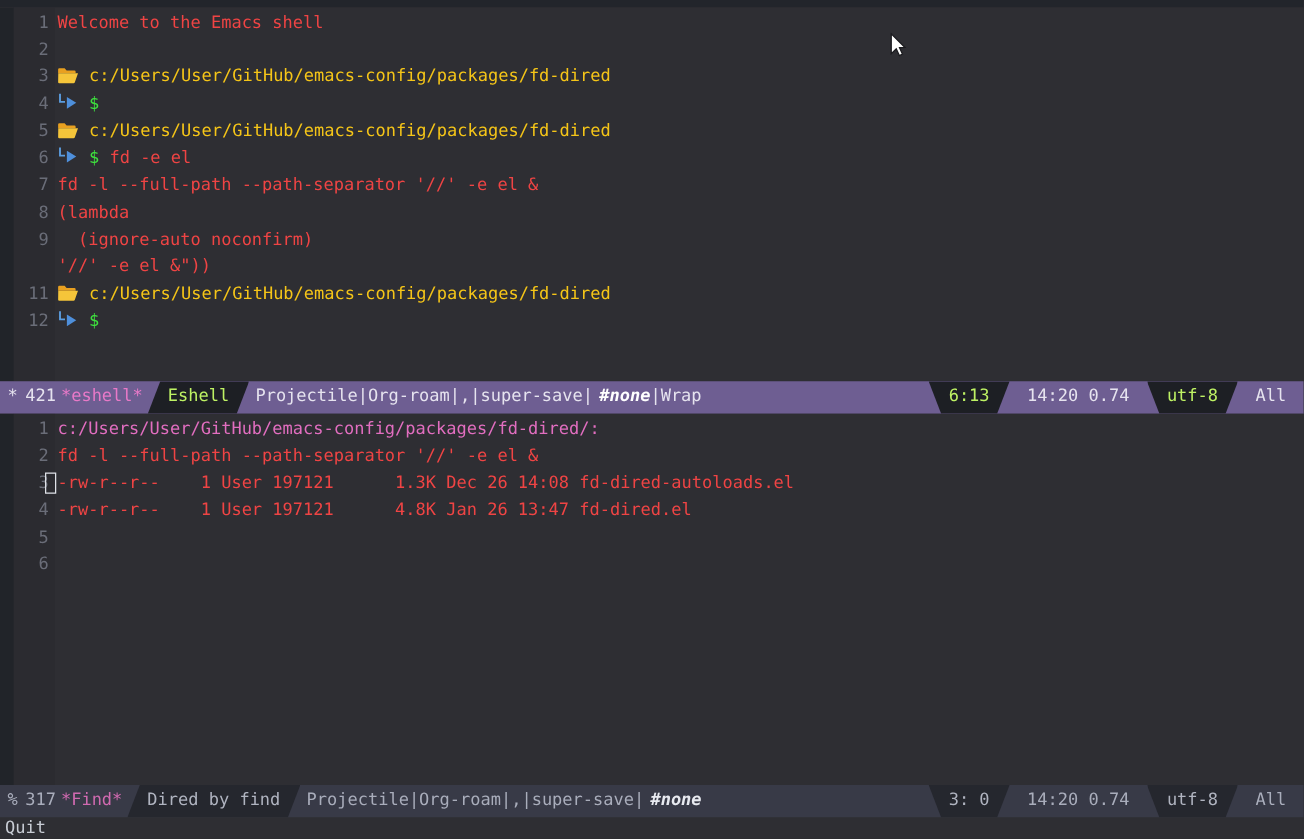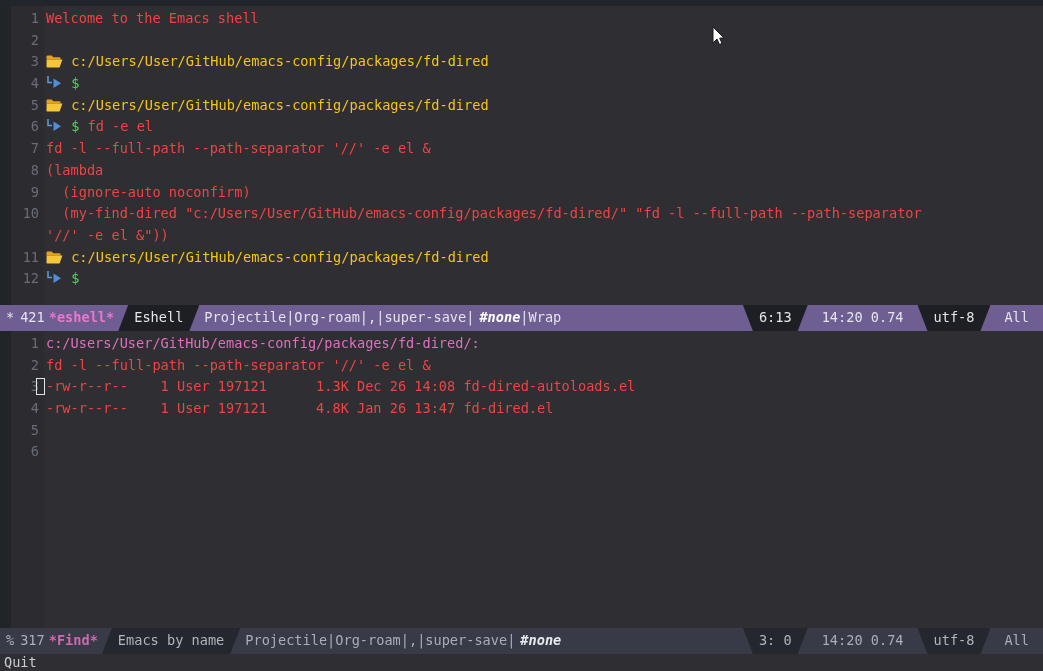--- a/index.html
+++ b/index.html
@@ -43,30 +43,30 @@
     position:absolute;left:0;width:1043px;height:26px;
     display:flex;align-items:center;
     font-size:13.6px;white-space:nowrap;overflow:hidden;
   }
   #ml-eshell{top:305px;background:#6e5e92;color:#e6e3ef;}
   #ml-dired{top:628px;background:#383a47;color:#a9adbb;}
 
   .ml-left{display:flex;align-items:center;height:26px;flex:0 0 auto;}
   .ml-right{display:flex;align-items:center;height:43px;margin-left:auto;flex:0 0 auto;}
   .ml-pad{padding:0 6px;}
-  .ml-buf{font-weight:bold;color:#e879c8;padding:0 4px;}
+  .ml-buf{font-weight:normal;color:#e879c8;padding:0 4px;}
   #ml-dired .ml-buf{color:#d06ab0;}
   .ml-mod{padding:0 5px;}
   .ml-none{font-weight:bold;font-style:italic;color:#ffffff;}
   #ml-dired .ml-none{color:#e8eaf0;}
 
   
   .seg{
     position:relative;height:26px;display:flex;align-items:center;
-    padding:0 16px;color:#e5e5e5;
+    padding:0 16px;color:#bef264;
   }
   .seg>span{position:relative;z-index:2;}
   .seg::before{
     content:"";position:absolute;inset:0;background:#1d1f24;z-index:1;
   }
   .seg.hex::before{clip-path:polygon(10px 0,100% 0,calc(100% - 10px) 100%,0 100%);}
   .seg.trap::before{clip-path:polygon(0 0,100% 0,calc(100% - 10px) 100%,10px 100%);}
   #ml-dired .seg::before{background:#25272e;}
   #ml-dired .seg{color:#b0b4c0;}
 
@@ -111,21 +111,20 @@
                 <path d="M0.5,2.5 a1,1 0 0 1 1,-1 h4.2 l1.6,1.8 h6.2 a1,1 0 0 1 1,1 v1.2 h-14 z" fill="#e8a020"></path>
                 <path d="M0.6,5.6 h15.8 l-2.6,7.3 a1,1 0 0 1 -0.95,0.65 h-11.5 a0.9,0.9 0 0 1 -0.85,-0.8 z" fill="#f5c53a"></path>
               </svg></span> <span class="yellow">c:/Users/User/GitHub/emacs-config/packages/fd-dired</span></span></div>
         <div class="ln"><span class="num">6</span><span class="txt"><span class="ico arrow"><svg width="19" height="16" viewBox="0 0 19 16">
                 <path d="M2,1 v6.5 h4" fill="none" stroke="#5b9de0" stroke-width="1.5"></path>
                 <path d="M7.5,3.5 L15,8.2 L7.5,12.9 z" fill="#4e8fdb"></path>
               </svg></span> <span class="green">$</span><span class="plain"> fd -e el</span></span></div>
         <div class="ln"><span class="num">7</span><span class="txt"><span class="plain">fd -l --full-path --path-separator '//' -e el &amp;</span></span></div>
         <div class="ln"><span class="num">8</span><span class="txt"><span class="plain">(lambda</span></span></div>
         <div class="ln"><span class="num">9</span><span class="txt"><span class="plain">  (ignore-auto noconfirm)</span></span></div>
-        <div class="ln"><span class="num">10</span><span class="txt"><span class="plain">  (my-find-dired "c:/Users/User/GitHub/emacs-config/packages/fd-dired/" "fd -l --full-path --path-separator</span></span></div>
         <div class="ln cont"><span class="txt"><span class="plain">'//' -e el &amp;"))</span></span></div>
         <div class="ln"><span class="num">11</span><span class="txt"><span class="ico folder"><svg width="17" height="15" viewBox="0 0 17 15">
                 <path d="M0.5,2.5 a1,1 0 0 1 1,-1 h4.2 l1.6,1.8 h6.2 a1,1 0 0 1 1,1 v1.2 h-14 z" fill="#e8a020"></path>
                 <path d="M0.6,5.6 h15.8 l-2.6,7.3 a1,1 0 0 1 -0.95,0.65 h-11.5 a0.9,0.9 0 0 1 -0.85,-0.8 z" fill="#f5c53a"></path>
               </svg></span> <span class="yellow">c:/Users/User/GitHub/emacs-config/packages/fd-dired</span></span></div>
         <div class="ln"><span class="num">12</span><span class="txt"><span class="ico arrow"><svg width="19" height="16" viewBox="0 0 19 16">
                 <path d="M2,1 v6.5 h4" fill="none" stroke="#5b9de0" stroke-width="1.5"></path>
                 <path d="M7.5,3.5 L15,8.2 L7.5,12.9 z" fill="#4e8fdb"></path>
               </svg></span> <span class="green">$</span></span></div>
       </div>
@@ -167,21 +166,21 @@
         <div class="ln"><span class="num">6</span></div>
       </div>
   </div>
 
   <div class="modeline" id="ml-dired">
     <div class="ml-left">
       <span class="ml-pad">%</span>
       <span>317</span>
       <span class="ml-buf">*Find*</span>
       <div class="seg hex">
-          <span>Emacs by name</span>
+          <span>Dired by find</span>
         </div>
       <span class="ml-mod">Projectile|Org-roam|,|super-save|</span>
       <span class="ml-none">#none</span>
     </div>
     <div class="ml-right">
       <div class="seg trap">
           <span>3: 0</span>
         </div>
       <span class="ml-plainseg">14:20 0.74</span>
       <div class="seg trap">

